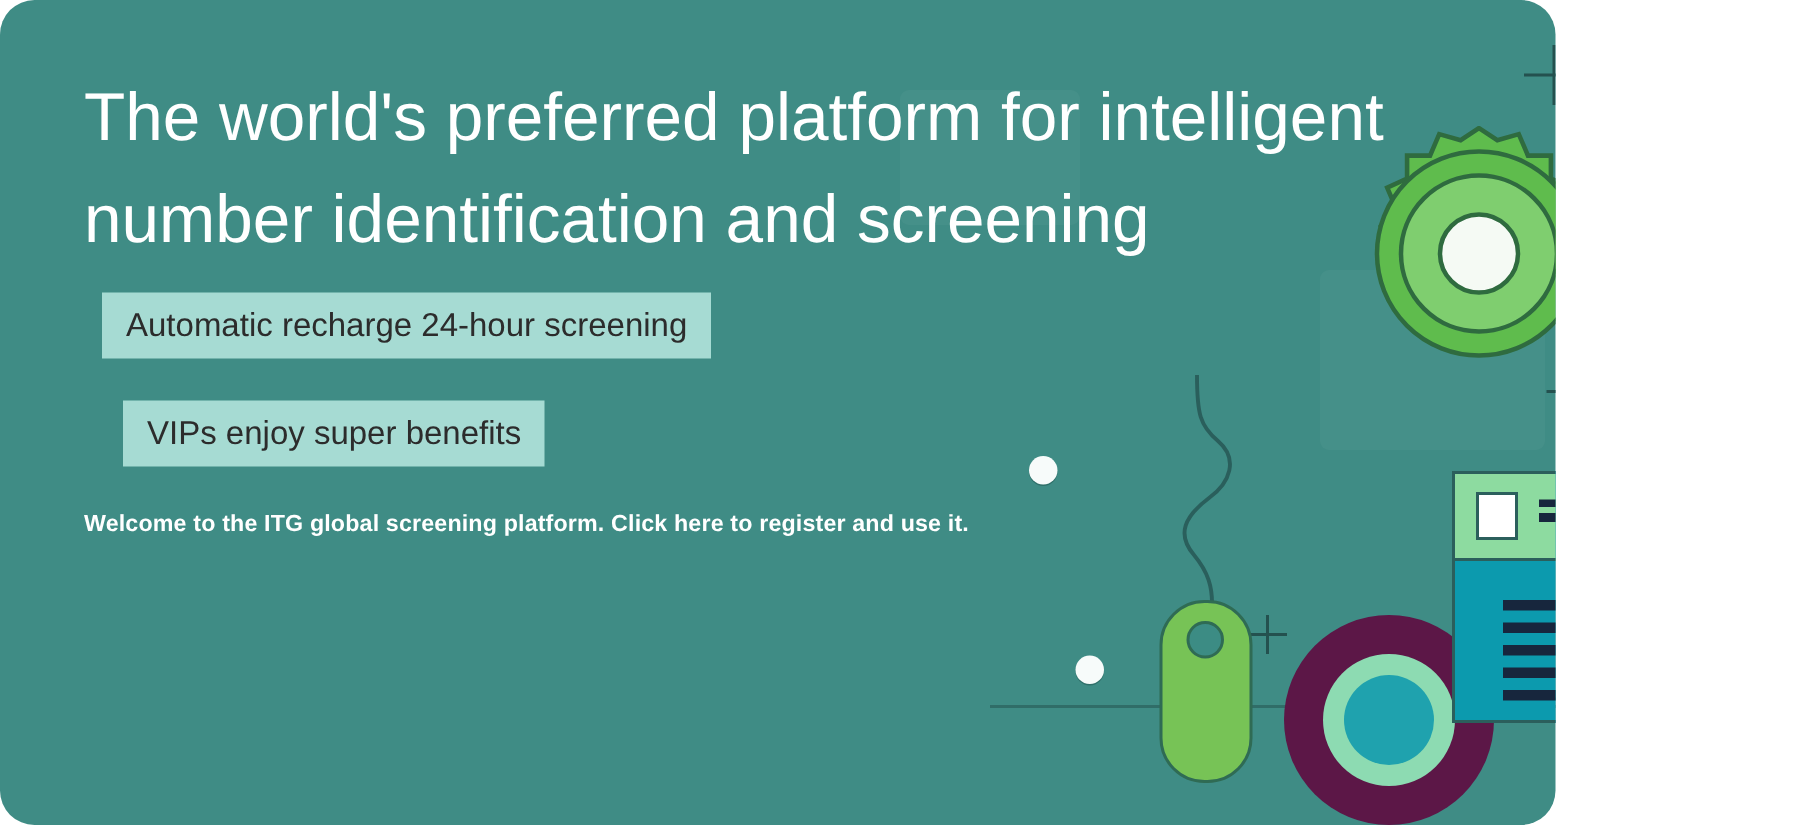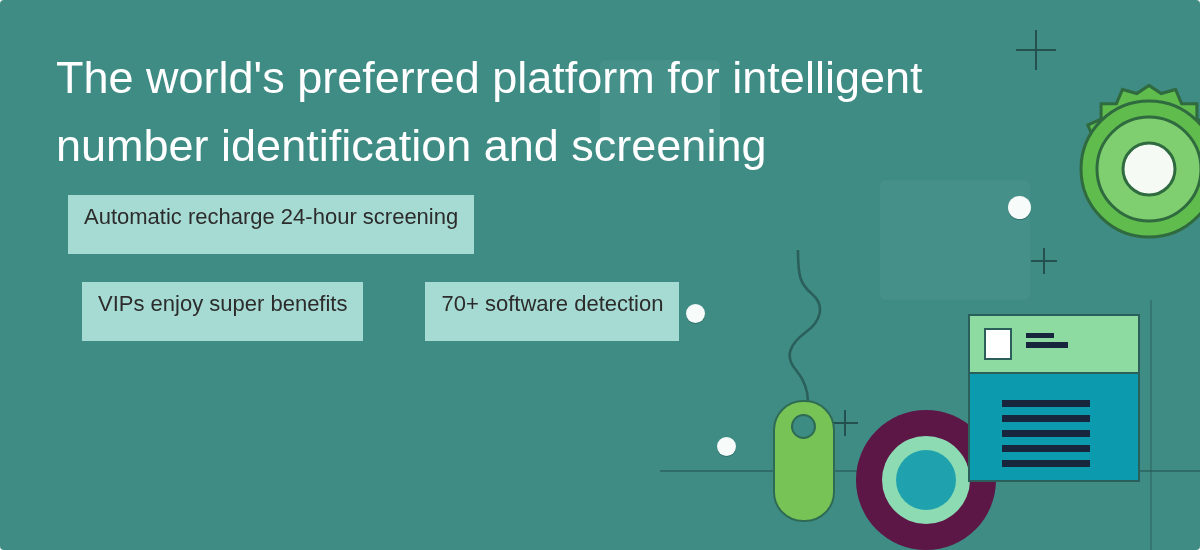--- a/index.html
+++ b/index.html
@@ -9,24 +9,24 @@
   }
   body {
     width: 1200px;
     height: 550px;
     overflow: hidden;
     font-family: "Liberation Sans", sans-serif;
   }
 
   #banner {
     position: relative;
-    width: 1200px;
+    width: 1037px;
     height: 550px;
     background: #3f8c85;
-    border-radius: 4px;
+    border-radius: 23px;
     overflow: hidden;
     box-sizing: border-box;
   }
 
   
   .deco { position: absolute; pointer-events: none; }
 
   .plus {
     position: absolute;
   }
@@ -189,21 +189,21 @@
   .chip-row-1 { margin-bottom: 28px; }
   .chip-row-2 { margin-bottom: 28px; margin-left: 26px; }
 
   .chip {
     display: inline-block;
     background: #a6dbd3;
     color: #2c2c2c;
     font-size: 22px;
     font-weight: 400;
     line-height: 1;
-    padding: 11px 16px 26px 16px;
+    padding: 11px 16px 11px 16px;
     white-space: nowrap;
   }
   .chip-indent { margin-left: 12px; }
   .chip-gap { margin-left: 62px; }
 
   .footer {
     margin-top: 30px;
     color: #ffffff;
     font-size: 15.5px;
     font-weight: 700;
@@ -281,21 +281,21 @@
     <h1 class="headline">The world's preferred platform for intelligent number identification and screening</h1>
 
     <div class="chips">
 
       <div class="chip-row chip-row-1">
         <span class="chip chip-indent">Automatic recharge 24-hour screening</span>
       </div>
 
       <div class="chip-row chip-row-2">
         <span class="chip">VIPs enjoy super benefits</span>
-        <span class="chip chip-gap">70+ software detection</span>
       </div>
 
 
     </div>
 
+    <div class="footer">Welcome to the ITG global screening platform. Click here to register and use it.</div>
 
   </div>
 </div>
 
 </body></html>

